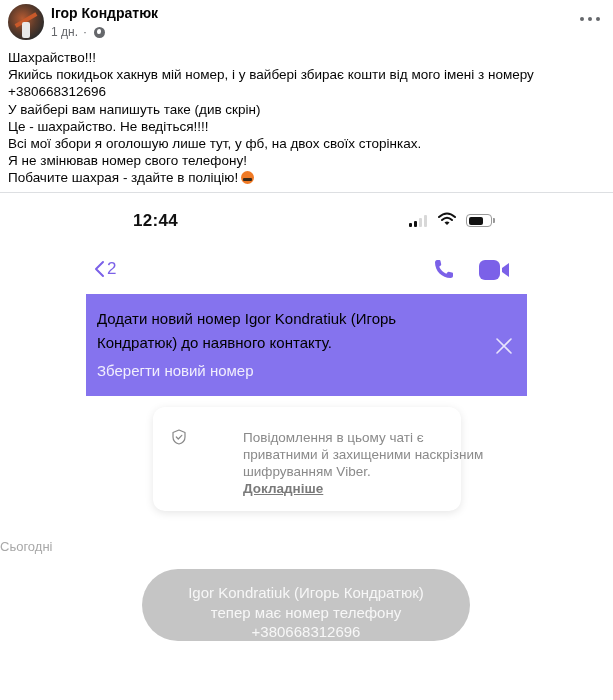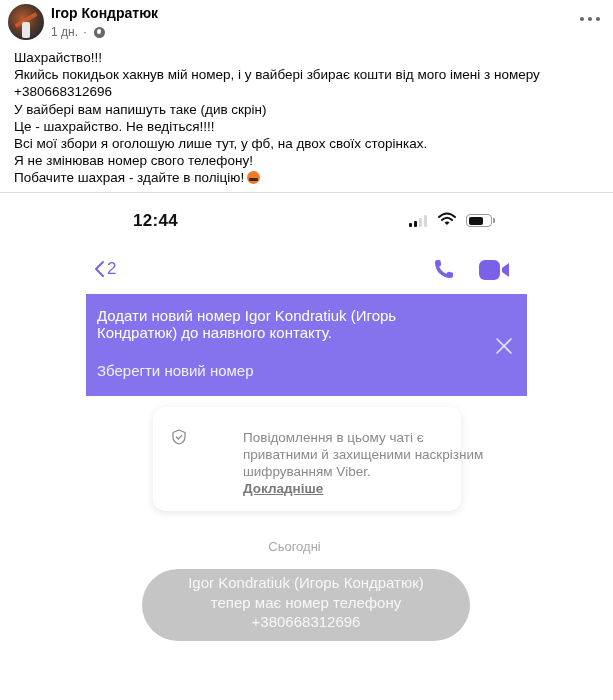--- a/index.html
+++ b/index.html
@@ -21,21 +21,21 @@
   }
   .author-name { position: absolute; left: 51px; top: 5px; font-size: 14px; font-weight: bold; color: #050505; }
   .post-meta { position: absolute; left: 51px; top: 25px; font-size: 12px; color: #65676b; display: flex; align-items: center; gap: 5px; }
   .globe-icon { display: inline-block; width: 11px; height: 11px; border-radius: 50%; background: #65676b; position: relative; margin-left: 2px; }
   .globe-icon::after { content: ""; position: absolute; left: 3px; top: 2px; width: 4px; height: 5px; border-radius: 50% 40% 50% 40%; background: #ffffff; }
   .more-button { position: absolute; left: 580px; top: 14px; width: 20px; height: 10px; display: flex; justify-content: space-between; align-items: center; cursor: pointer; }
   .more-button span { width: 4px; height: 4px; border-radius: 50%; background: #65676b; }
 
   
   .post-body { position: absolute; left: 8px; top: 49px; width: 600px; font-size: 13.5px; line-height: 17.2px; color: #050505; }
-  .post-line { white-space: nowrap; margin-left: 6px; }
+  .post-line { white-space: nowrap; }
   .emoji-angry { display: inline-block; width: 13px; height: 13px; border-radius: 50%; background: #f07a25; vertical-align: -2px; margin-left: 3px; position: relative; }
   .emoji-angry::after { content: ""; position: absolute; left: 2px; top: 7px; width: 9px; height: 3px; background: #3a2a1a; border-radius: 1px; }
 
   .divider { position: absolute; left: 0; top: 192px; width: 613px; height: 1px; background: #dddfe2; }
 
   
   .shot { position: absolute; left: 0; top: 193px; width: 613px; height: 507px; background: #ffffff; }
   .status-time { position: absolute; left: 133px; top: 18px; font-size: 17px; font-weight: bold; color: #111; letter-spacing: 0.3px; }
   .signal-icon { position: absolute; left: 409px; top: 22px; width: 20px; height: 12px; display: flex; align-items: flex-end; gap: 2px; }
   .signal-icon span { width: 3px; background: #d8d8d8; border-radius: 1px; }
@@ -46,32 +46,32 @@
   .battery-icon::after { content: ""; position: absolute; right: -4px; top: 3px; width: 2px; height: 5px; background: #999; border-radius: 0 1px 1px 0; }
 
   .back-button { position: absolute; left: 93px; top: 66px; display: flex; align-items: center; color: #7b61e8; font-size: 17px; cursor: pointer; }
   .back-button svg { width: 12px; height: 18px; margin-right: 2px; }
   .chat-title { position: absolute; left: 240px; top: 66px; font-size: 17px; font-weight: bold; color: #111; display: flex; align-items: center; gap: 5px; cursor: pointer; }
   .chevron-down-icon { width: 9px; height: 6px; margin-top: 3px; }
   .call-button { position: absolute; left: 432px; top: 64px; width: 24px; height: 24px; cursor: pointer; }
   .video-button { position: absolute; left: 478px; top: 66px; width: 32px; height: 22px; cursor: pointer; }
 
   .banner { position: absolute; left: 86px; top: 101px; width: 441px; height: 102px; background: #8573ee; }
-  .banner-text { position: absolute; left: 11px; top: 13px; width: 380px; font-size: 15px; line-height: 17px; color: #ffffff; }
+  .banner-text { position: absolute; left: 11px; top: 13px; width: 380px; font-size: 15px; line-height: 24px; color: #000000; }
   .banner-close { position: absolute; left: 408px; top: 42px; width: 20px; height: 20px; cursor: pointer; }
   .banner-action { position: absolute; left: 11px; top: 68px; font-size: 15px; color: #f1eefd; cursor: pointer; }
 
   .secure-card { position: absolute; left: 153px; top: 214px; width: 308px; height: 104px; background: #ffffff; border-radius: 12px; box-shadow: 0 2px 8px rgba(0,0,0,0.10); }
   .shield-icon { position: absolute; left: 19px; top: 22px; width: 14px; height: 16px; }
   .secure-text { position: absolute; left: 46px; top: 22px; width: 250px; font-size: 13.5px; line-height: 17px; color: #8a8a8a; margin-left: 44px; }
   .secure-link { font-weight: bold; text-decoration: underline; color: #7a7a7a; cursor: pointer; text-align: right; }
 
-  .date-divider { position: absolute; left: 0; top: 346px; width: 589px; text-align: center; font-size: 13px; color: #a8a8a8; }
+  .date-divider { position: absolute; left: 0; top: 346px; width: 589px; text-align: left; font-size: 13px; color: #a8a8a8; }
 
-  .system-bubble { position: absolute; left: 142px; top: 376px; width: 328px; height: 72px; background: #c5c5c5; border-radius: 36px; text-align: center; padding-top: 4px; }
+  .system-bubble { position: absolute; left: 142px; top: 376px; width: 328px; height: 72px; background: #c5c5c5; border-radius: 36px; text-align: center; padding-top: 14px; }
   .system-bubble div { font-size: 15px; line-height: 19.5px; color: #f7f7f7; }
 </style>
 </head>
 <body>
 
 <div class="post-header">
   <div class="avatar"></div>
   <div class="author-name">Ігор Кондратюк</div>
   <div class="post-meta">
     <span>1 дн.</span>

